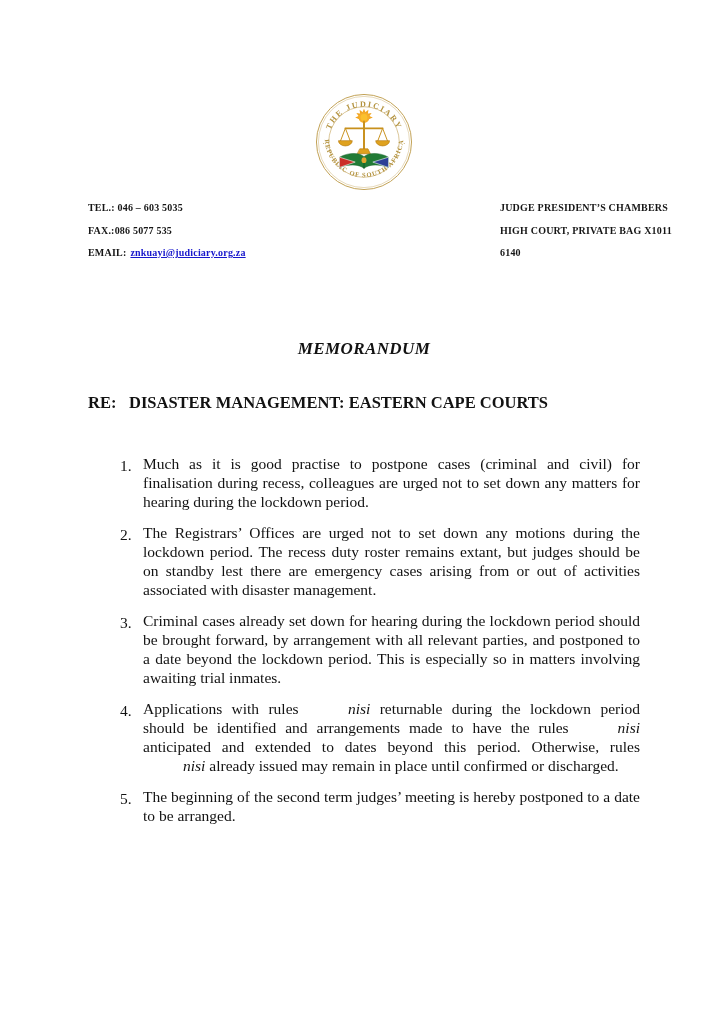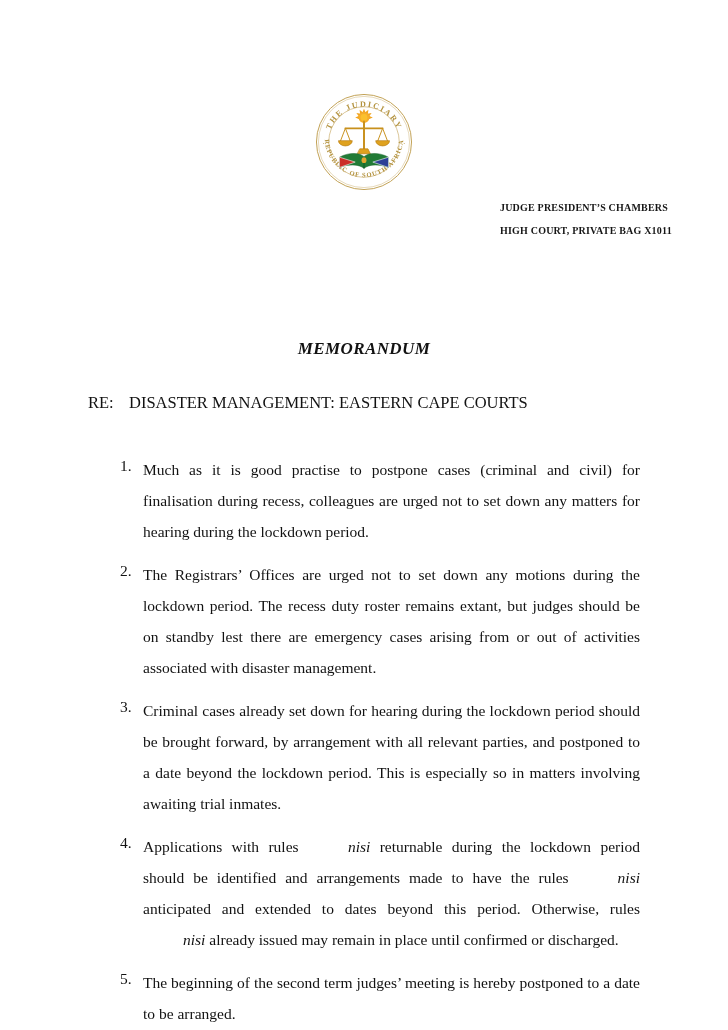--- a/index.html
+++ b/index.html
@@ -23,27 +23,27 @@
   .contact{position:absolute;left:0;top:0;}
   .chambers{position:absolute;left:412px;top:0;}
   .hline{
     font-size:10px;font-weight:bold;line-height:22.5px;
     letter-spacing:0.2px;white-space:nowrap;color:#161616;
   }
   .email-link{color:#1717cc;text-decoration:underline;font-weight:bold;margin-left:4px;cursor:pointer;}
   
   .date{margin-left:370px;margin-top:13px;font-size:17px;font-weight:bold;line-height:20px;}
   .title{margin-top:45px;text-align:center;font-size:17px;font-weight:bold;line-height:21px;letter-spacing:0.4px;font-style:italic;}
-  .subject{margin-top:33px;display:flex;font-size:16.5px;font-weight:normal;line-height:21px;align-items:center;}
+  .subject{margin-top:33px;display:flex;font-size:16.5px;font-weight:bold;line-height:21px;align-items:center;}
   .subject .re{width:41px;flex-shrink:0;}
   
   .list{margin-top:41px;margin-left:32px;}
   .item{display:flex;margin-bottom:12px;}
   .item .num{width:23px;flex-shrink:0;font-size:15.5px;line-height:24.5px;}
-  .item .txt{flex:1;font-size:15.5px;line-height:31px;text-align:justify;}
+  .item .txt{flex:1;font-size:15.5px;line-height:19px;text-align:justify;}
   .item .txt i{font-style:italic;margin-left:40px;}
 </style>
 </head>
 <body>
 
 <div class="page">
 
   <div class="seal">
     <svg viewBox="0 0 200 200">
       <defs>
@@ -90,23 +90,31 @@
         <path d="M50,131 C70,120 92,122 100,130 C108,122 130,120 150,131 L150,152 C130,144 108,146 100,154 C92,146 70,144 50,152 Z" fill="#227B36" stroke="#14632A" stroke-width="1"></path>
         <path d="M50,131 L82,141 L50,152 Z" fill="#CB2D26" stroke="#ffffff" stroke-width="1.2"></path>
         <path d="M150,131 L118,141 L150,152 Z" fill="#2C3F96" stroke="#ffffff" stroke-width="1.2"></path>
         <path d="M100,130 V154" stroke="#0C4D20" stroke-width="1.5"></path>
         <ellipse cx="100" cy="137" rx="5" ry="6" fill="#E2A62E"></ellipse>
       </g>
     </svg>
   </div>
 
   <div class="header">
+    <div class="contact">
+      <div class="hline">TEL.: 046 – 603 5035</div>
+      <div class="hline">FAX.:086 5077 535</div>
+      <div class="hline">
+        <span>EMAIL:</span><a class="email-link">znkuayi@judiciary.org.za</a>
+      </div>
+    </div>
     <div class="chambers">
       <div class="hline">JUDGE PRESIDENT’S CHAMBERS</div>
       <div class="hline">HIGH COURT, PRIVATE BAG X1011</div>
+      <div class="hline">6140</div>
     </div>
   </div>
 
 
   <div class="title">MEMORANDUM</div>
 
   <div class="subject">
     <span class="re">RE:</span>
     <span>DISASTER MANAGEMENT: EASTERN CAPE COURTS</span>
   </div>

